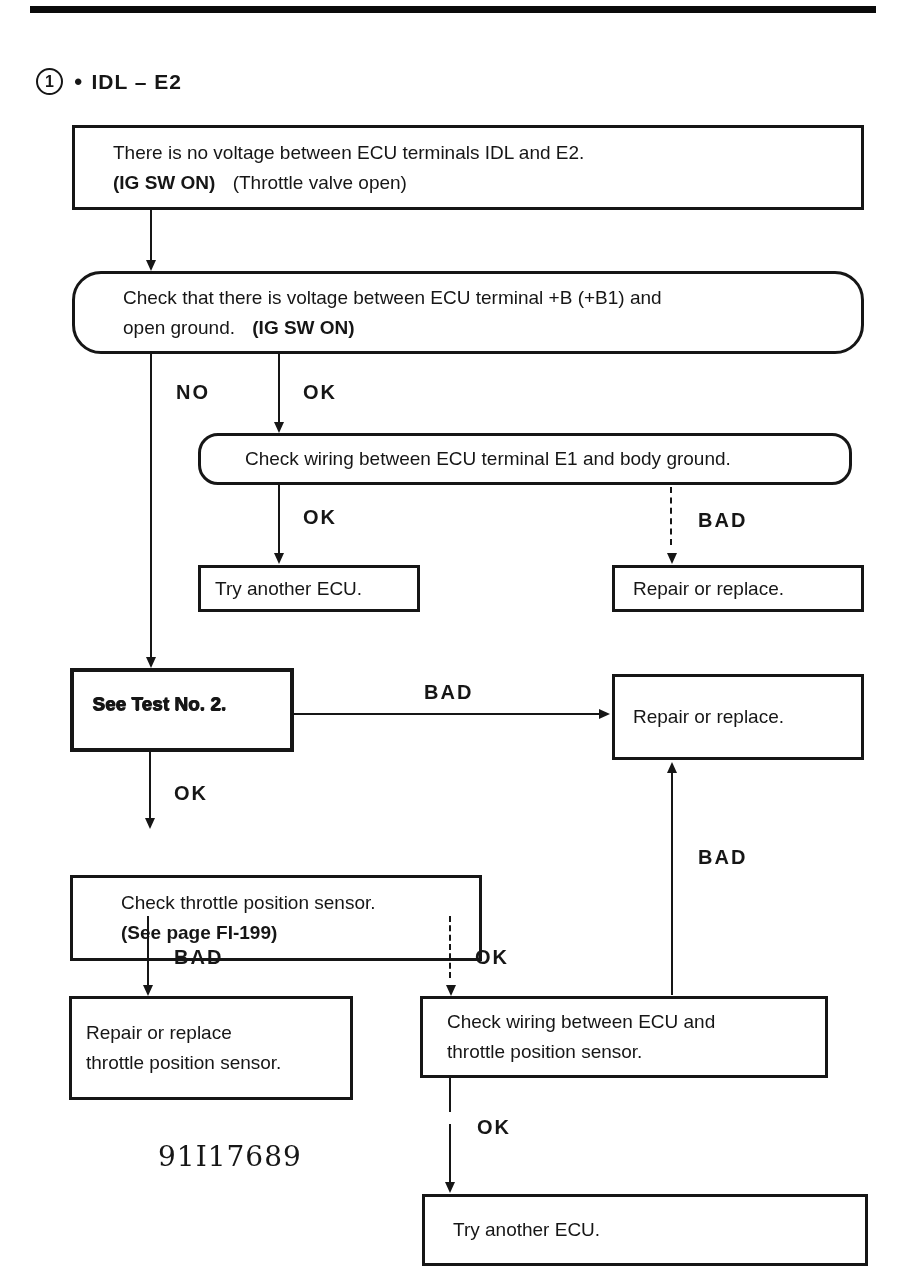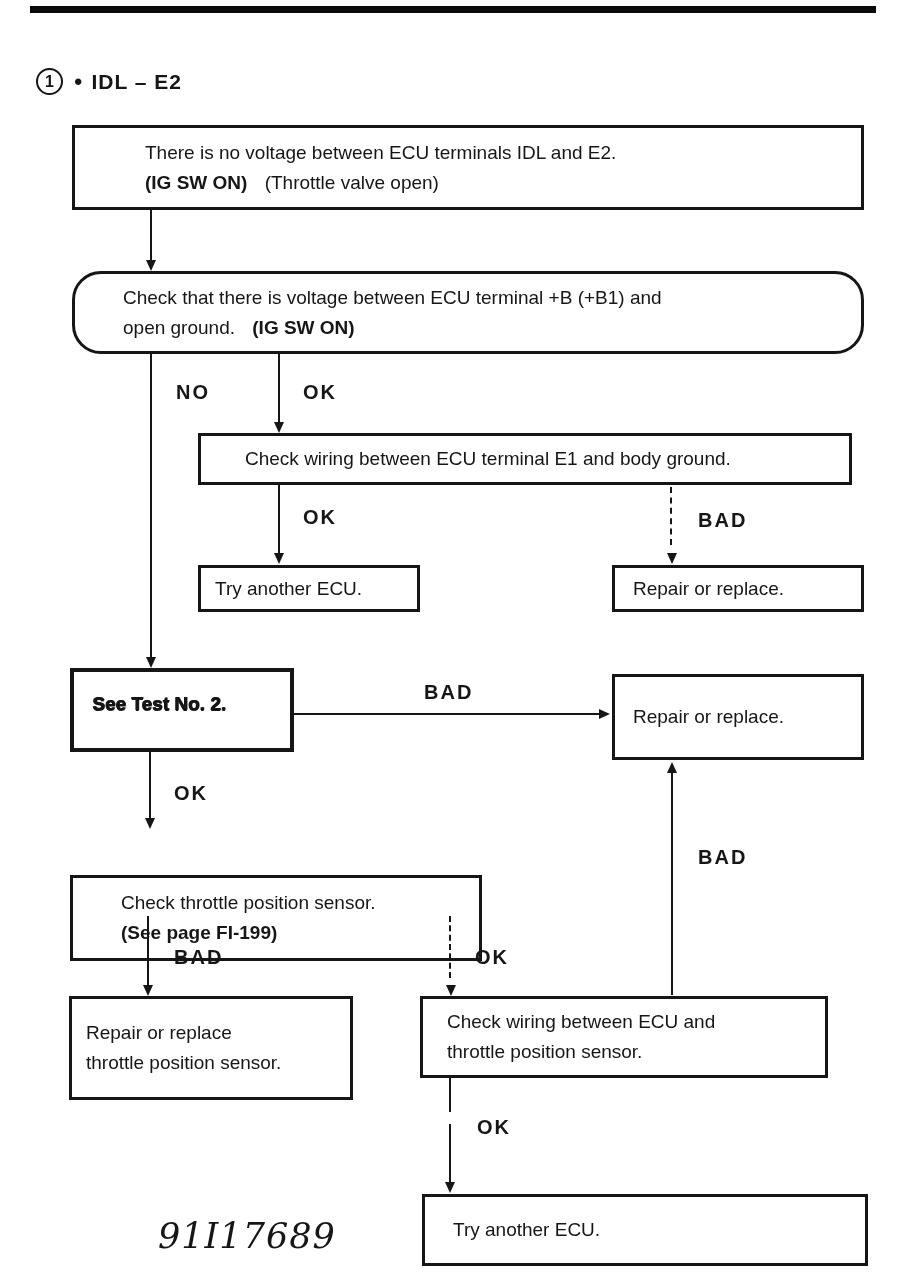--- a/index.html
+++ b/index.html
@@ -28,41 +28,41 @@
   .lbl{position:absolute;font-size:20px;font-weight:600;letter-spacing:2px;white-space:nowrap;}
   .hdr{position:absolute;left:36px;top:68px;display:flex;align-items:center;}
   .stepcircle{
     box-sizing:border-box;width:27px;height:27px;border:2px solid #161616;border-radius:50%;
     display:flex;align-items:center;justify-content:center;font-size:16px;font-weight:600;
   }
   .bullet{font-size:24px;margin:0 9px 0 11px;line-height:20px;}
   .hdr-title{font-size:21px;font-weight:bold;letter-spacing:1px;white-space:nowrap;}
   .smudge{font-weight:bold;text-shadow:1px 0 0 currentColor,0.5px 0.6px 0 currentColor;}
   .fignum{
-    position:absolute;left:158px;top:1216px;
-    font-family:"DejaVu Serif","Liberation Serif",serif;font-style:italic;
-    font-size:35px;letter-spacing:1px;
+    position:absolute;left:158px;top:1140px;
+    font-family:"DejaVu Serif","Liberation Serif",serif;
+    font-size:28px;letter-spacing:1px;
   }
 </style>
 </head>
 <body>
 
 <div id="canvas">
 
   <div class="scanbar" style="left:30px;top:6px;width:846px;height:7px;"></div>
 
   <div class="hdr">
     <div class="stepcircle">
       <span>1</span>
     </div>
     <span class="bullet">•</span>
     <span class="hdr-title">IDL – E2</span>
   </div>
 
-  <div class="flowbox" style="left:72px;top:125px;width:792px;height:85px;padding-left:70px;">
+  <div class="flowbox" style="left:72px;top:125px;width:792px;height:85px;padding-left:38px;">
     <div class="ln">There is no voltage between ECU terminals IDL and E2.</div>
     <div class="ln">
       <span class="b">(IG SW ON)</span>
       <span style="margin-left:12px;">(Throttle valve open)</span>
     </div>
   </div>
 
   <div class="vline" style="left:150px;top:210px;height:50px;"></div>
   <div class="arrow-down" style="left:146px;top:260px;"></div>
 
@@ -75,21 +75,21 @@
   </div>
 
   <div class="vline" style="left:150px;top:354px;height:303px;"></div>
   <div class="arrow-down" style="left:146px;top:657px;"></div>
   <div class="lbl" style="left:176px;top:381px;">NO</div>
 
   <div class="vline" style="left:278px;top:354px;height:68px;"></div>
   <div class="arrow-down" style="left:274px;top:422px;"></div>
   <div class="lbl" style="left:303px;top:381px;">OK</div>
 
-  <div class="flowbox" style="left:198px;top:433px;width:654px;height:52px;padding-left:44px;">
+  <div class="flowbox" style="left:198px;top:433px;width:654px;height:52px;padding-left:44px;border-radius:20px;">
     <div class="ln">Check wiring between ECU terminal E1 and body ground.</div>
   </div>
 
   <div class="vline" style="left:278px;top:485px;height:68px;"></div>
   <div class="arrow-down" style="left:274px;top:553px;"></div>
   <div class="lbl" style="left:303px;top:506px;">OK</div>
 
   <div class="vdash" style="left:670px;top:487px;height:58px;"></div>
   <div class="arrow-down" style="left:667px;top:553px;"></div>
   <div class="lbl" style="left:698px;top:509px;">BAD</div>

